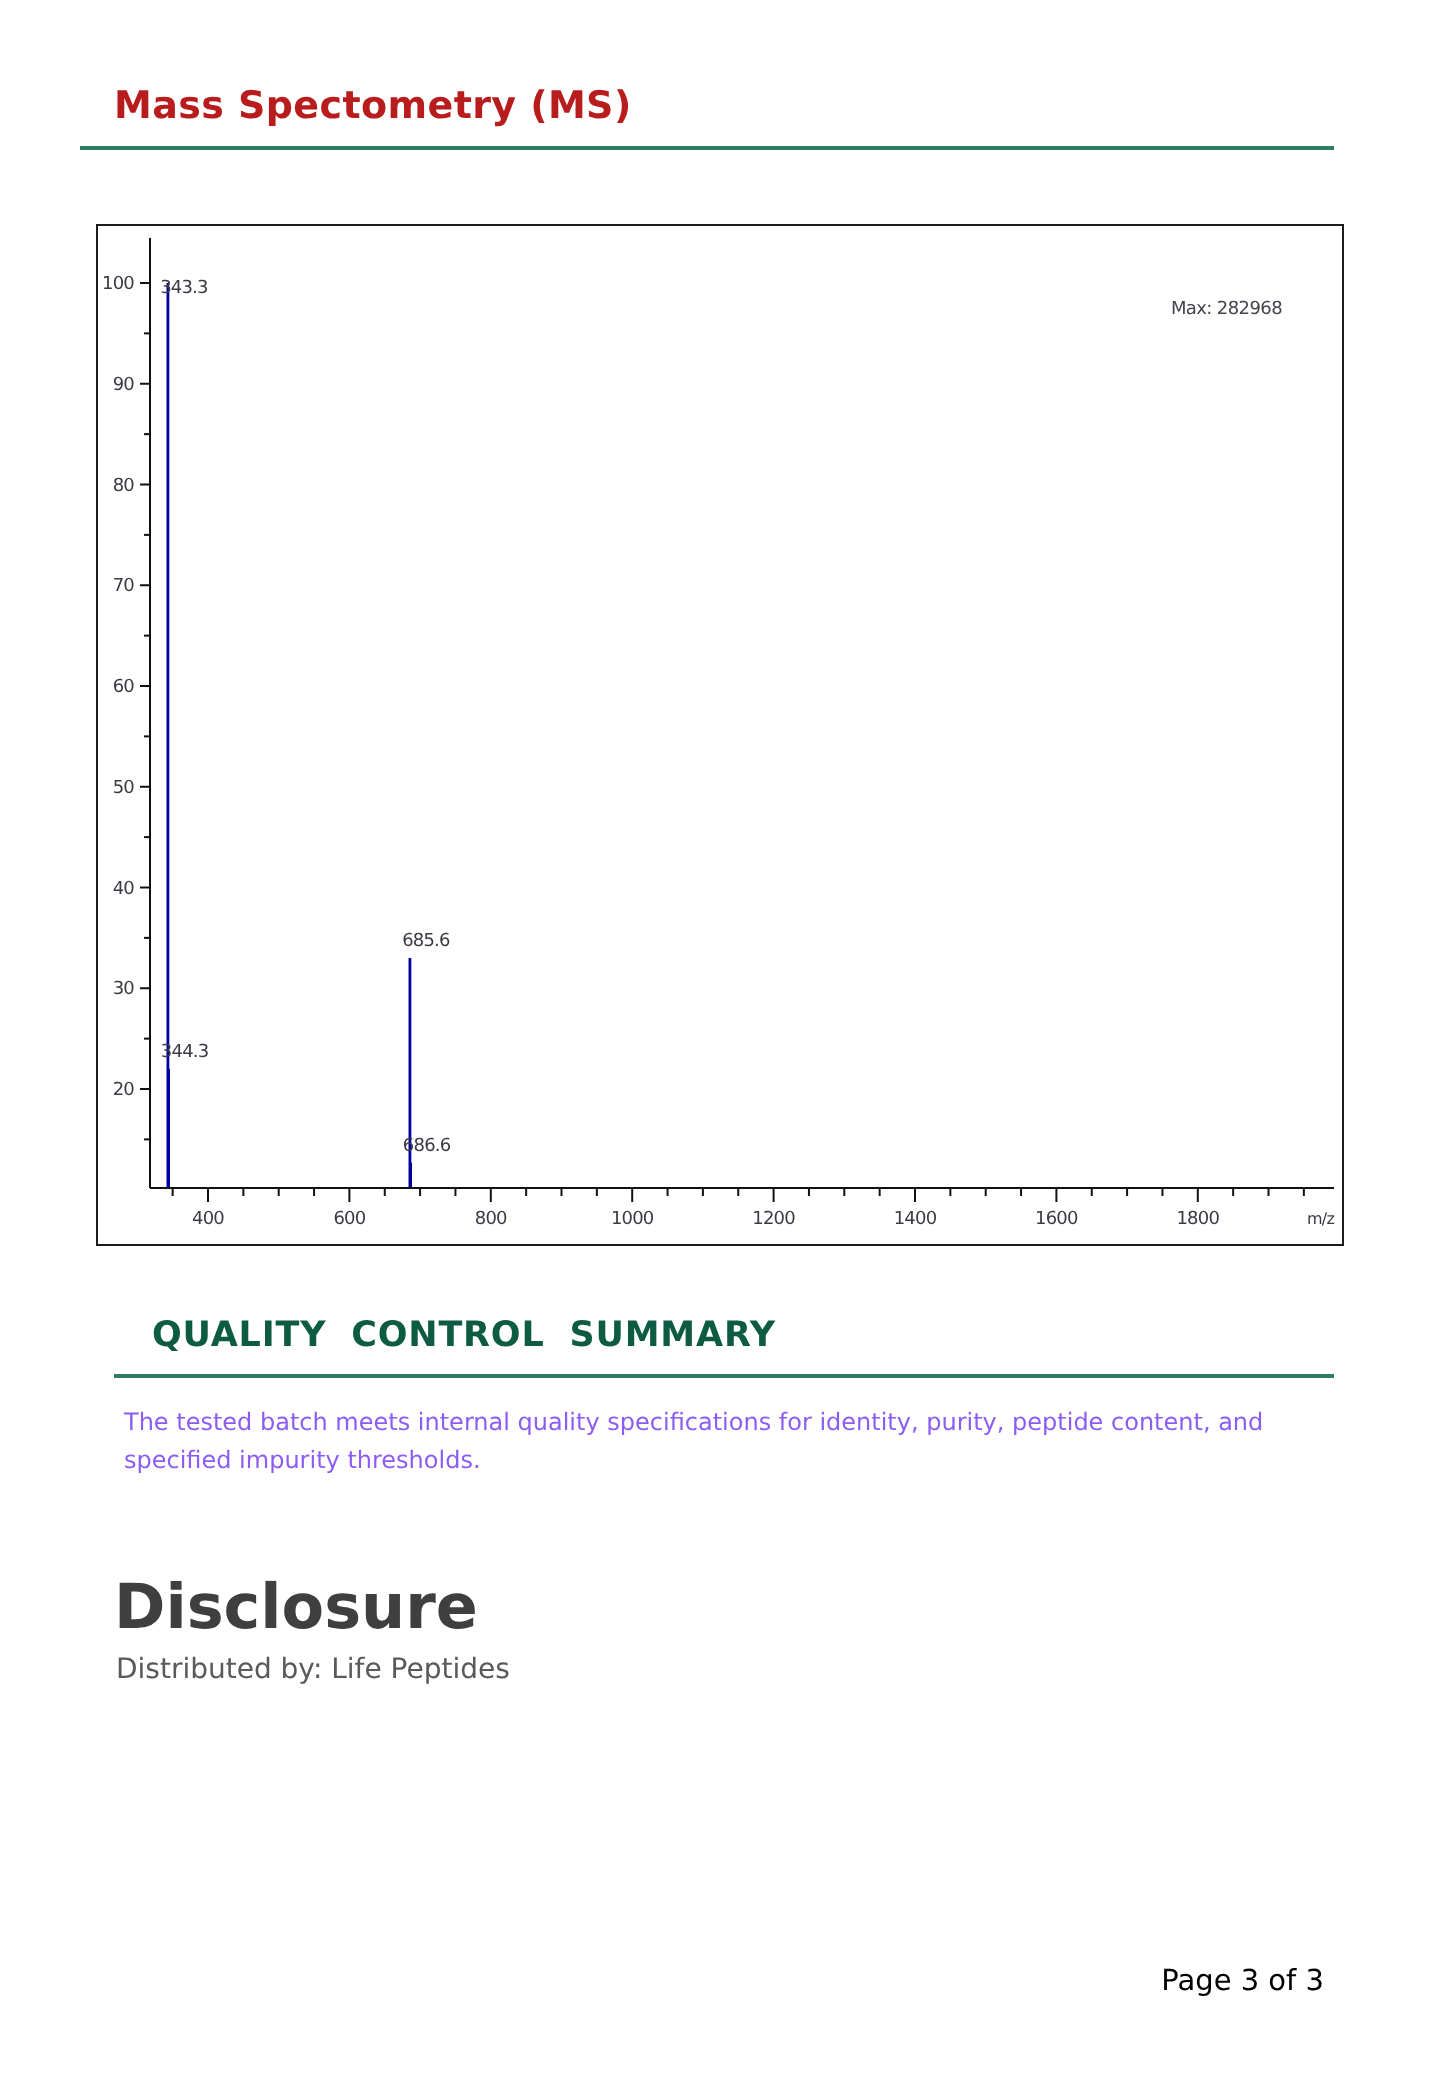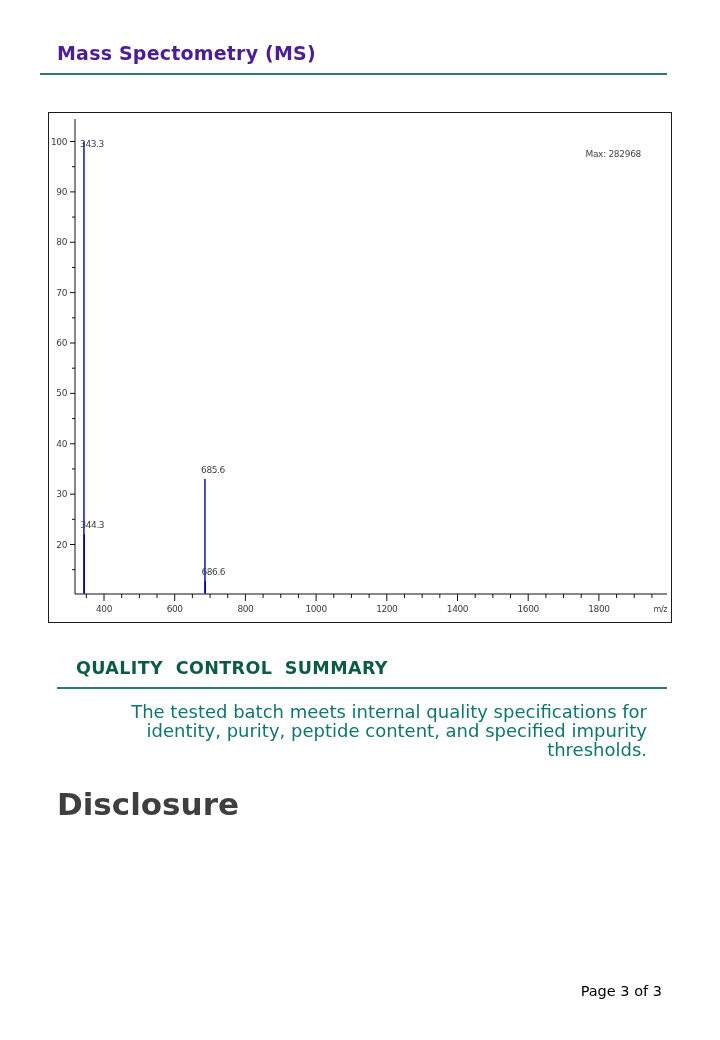--- a/index.html
+++ b/index.html
@@ -3,21 +3,21 @@
 <meta charset="utf-8">
 <style>
   html,body{margin:0;padding:0;}
   body{
     width:720px;height:1040px;position:relative;overflow:hidden;
     background:#ffffff;font-family:"DejaVu Sans","Liberation Sans",sans-serif;
   }
   
   .doc-title{
     position:absolute;left:57px;top:42px;
-    font-size:19px;font-weight:bold;color:#4c1d95;letter-spacing:.2px;
+    font-size:19px;font-weight:bold;color:#b91c1c;letter-spacing:.2px;
   }
   .title-rule{
     position:absolute;left:40px;top:73px;width:627px;height:2px;
     background:#2e7d62;
   }
   
   .chart-box{
     position:absolute;left:48px;top:112px;width:622px;height:509px;
     border:1px solid #1b1b1b;background:#ffffff;
   }
@@ -30,21 +30,21 @@
   .qc-heading{
     position:absolute;left:76px;top:658px;
     font-size:17.5px;font-weight:bold;color:#0e5b43;
     letter-spacing:.4px;word-spacing:6px;
   }
   .qc-rule{
     position:absolute;left:57px;top:687px;width:610px;height:2px;background:#2e7d62;
   }
   .qc-body{
     position:absolute;left:62px;top:702px;width:585px;
-    font-size:18px;line-height:19px;color:#0f766e;text-align:right;
+    font-size:12px;line-height:19px;color:#8b5cf6;
   }
   
   .disclosure-heading{
     position:absolute;left:57px;top:786px;
     font-size:31px;font-weight:bold;color:#3f3f3f;
   }
   .disclosure-body{
     position:absolute;left:58px;top:826px;width:600px;
     font-size:14px;line-height:19px;color:#5a5a5a;
   }
@@ -146,15 +146,16 @@
       <text x="164.31310000000002" y="462.27375" text-anchor="middle" class="peak-label">686.6</text>
     </svg>
 </div>
 
 <div class="qc-heading">QUALITY CONTROL SUMMARY</div>
 <div class="qc-rule"></div>
 <div class="qc-body">The tested batch meets internal quality specifications for identity, purity, peptide content, and specified impurity thresholds.</div>
 
 <div class="disclosure-heading">Disclosure</div>
 <div class="disclosure-body">
+  <div>Distributed by: Life Peptides</div>
 </div>
 
 <div class="page-footer">Page 3 of 3</div>
 
 </body></html>

